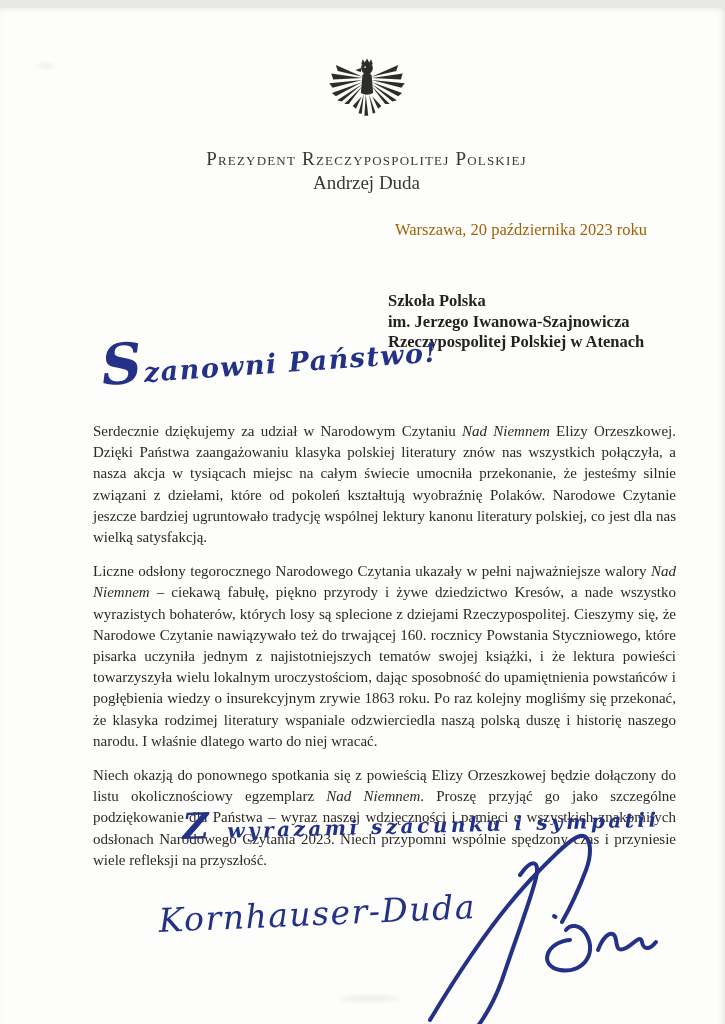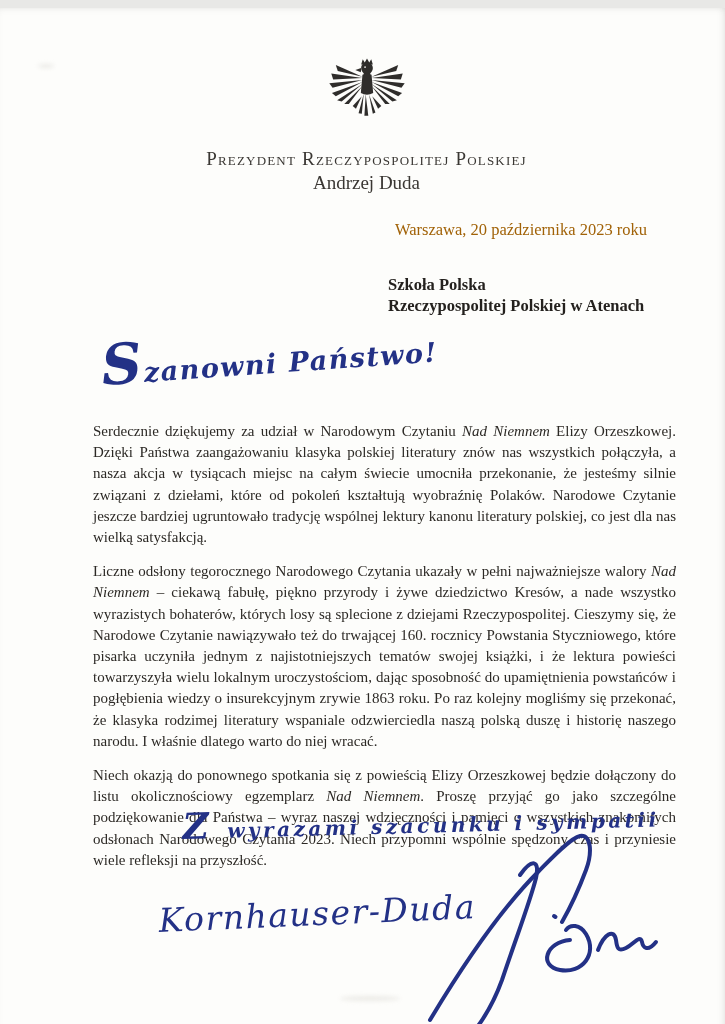--- a/index.html
+++ b/index.html
@@ -18,21 +18,21 @@
   .emblem svg{width:100%;height:100%;display:block;}
   .office{
     margin-top:8px;
     font-variant:small-caps;
     font-size:19px;letter-spacing:1.2px;
     color:#3a3733;font-weight:500;
   }
   .sender{margin-top:2px;font-size:19px;color:#3a3733;}
   .dateline{position:absolute;top:212px;right:78px;font-size:16.5px;color:#a16207;}
   .recipient{
-    position:absolute;top:267px;left:388px;
+    position:absolute;top:283px;left:388px;
     font-weight:bold;font-size:16.5px;line-height:20.5px;color:#24211e;
   }
   .body{position:absolute;top:413px;left:93px;width:583px;}
   .para{
     margin:0 0 13px 0;
     font-size:15px;line-height:21.2px;
     text-align:justify;color:#2c2925;
   }
   .ink{color:var(--ink,#233186);}
   .greeting{
@@ -104,20 +104,21 @@
       </svg>
     </div>
     <div class="office">Prezydent Rzeczypospolitej Polskiej</div>
     <div class="sender">Andrzej Duda</div>
   </div>
 
   <div class="dateline">Warszawa, 20 października 2023 roku</div>
 
   <div class="recipient">
     <div>Szkoła Polska</div>
+    <div>im. Jerzego Iwanowa-Szajnowicza</div>
     <div>Rzeczypospolitej Polskiej w Atenach</div>
   </div>
 
   <div class="greeting ink">Szanowni Państwo!</div>
 
   <div class="body">
     <p class="para"><span>Serdecznie dziękujemy za udział w Narodowym Czytaniu </span><span style="font-style: italic;">Nad Niemnem</span><span> Elizy Orzeszkowej. Dzięki Państwa zaangażowaniu klasyka polskiej literatury znów nas wszystkich połączyła, a nasza akcja w tysiącach miejsc na całym świecie umocniła przekonanie, że jesteśmy silnie związani z dziełami, które od pokoleń kształtują wyobraźnię Polaków. Narodowe Czytanie jeszcze bardziej ugruntowało tradycję wspólnej lektury kanonu literatury polskiej, co jest dla nas wielką satysfakcją.</span></p>
     <p class="para"><span>Liczne odsłony tegorocznego Narodowego Czytania ukazały w pełni najważniejsze walory </span><span style="font-style: italic;">Nad Niemnem</span><span> – ciekawą fabułę, piękno przyrody i żywe dziedzictwo Kresów, a nade wszystko wyrazistych bohaterów, których losy są splecione z dziejami Rzeczypospolitej. Cieszymy się, że Narodowe Czytanie nawiązywało też do trwającej 160. rocznicy Powstania Styczniowego, które pisarka uczyniła jednym z najistotniejszych tematów swojej książki, i że lektura powieści towarzyszyła wielu lokalnym uroczystościom, dając sposobność do upamiętnienia powstańców i pogłębienia wiedzy o insurekcyjnym zrywie 1863 roku. Po raz kolejny mogliśmy się przekonać, że klasyka rodzimej literatury wspaniale odzwierciedla naszą polską duszę i historię naszego narodu. I właśnie dlatego warto do niej wracać.</span></p>
     <p class="para"><span>Niech okazją do ponownego spotkania się z powieścią Elizy Orzeszkowej będzie dołączony do listu okolicznościowy egzemplarz </span><span style="font-style: italic;">Nad Niemnem</span><span>. Proszę przyjąć go jako szczególne podziękowanie dla Państwa – wyraz naszej wdzięczności i pamięci o wszystkich znakomitych odsłonach Narodowego Czytania 2023. Niech przypomni wspólnie spędzony czas i przyniesie wiele refleksji na przyszłość.</span></p>
   </div>

